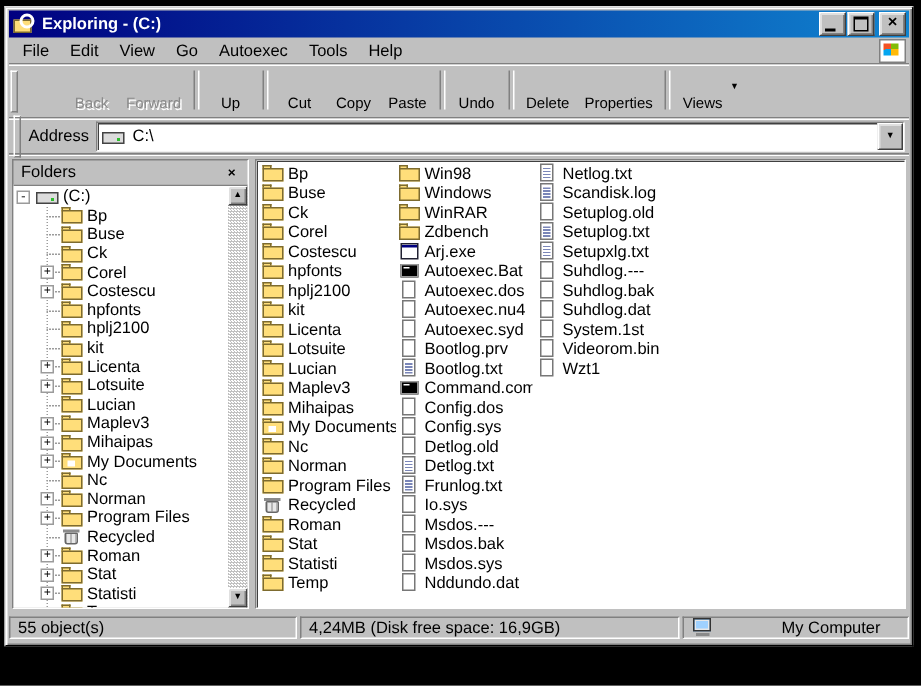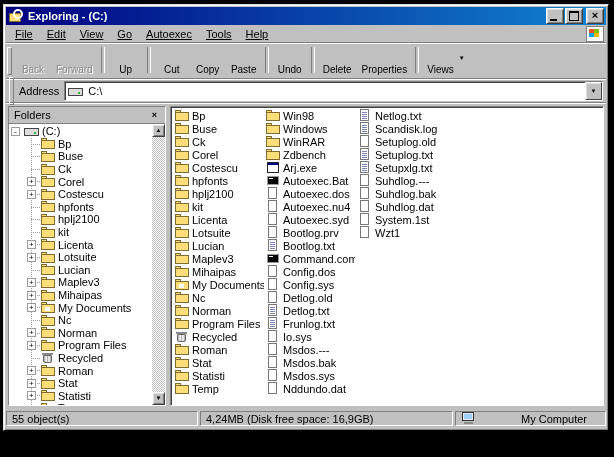--- a/index.html
+++ b/index.html
@@ -30,28 +30,28 @@
     background:#c0c0c0; border:1px solid; border-color:#fff #404040 #404040 #fff;
     box-shadow: inset 1px 1px 0 #dfdfdf, inset -1px -1px 0 #808080; font-family:inherit;
   }
   .cap-btn.close { margin-left:3px; }
   .g-min { position:absolute; left:3px; bottom:2px; width:7px; height:2px; background:#000; }
   .g-max { position:absolute; left:3px; top:2px; width:8px; height:7px; border:1px solid #000; border-top-width:2px; }
   .g-close { position:absolute; left:0; right:0; top:0; font:bold 11px/12px "Liberation Sans",sans-serif; color:#000; text-align:center; }
   
   .menubar { height:17px; flex:none; display:flex; align-items:center; padding:0 2px; border-bottom:1px solid #808080; }
   .menu-items { display:flex; height:100%; align-items:center; }
-  .menu-item { padding:6px 7px;text-decoration:underline; }
+  .menu-item { padding:6px 7px; }
   .winlogo { margin-left:auto; width:16px; height:14px; position:relative; background:#fff; border:1px solid #808080; }
   .winlogo i { position:absolute; left:2px; top:2px; width:10px; height:8px;
     background:conic-gradient(#81bc06 0 90deg,#ffba08 0 180deg,#05a6f0 0 270deg,#f35325 0); }
   
   .toolbar { height:34px; flex:none; display:flex; align-items:center; border-top:1px solid #fff; border-bottom:1px solid #808080; box-shadow:0 1px 0 #fff; }
   .grip { width:3px; height:26px; flex:none; border:1px solid; border-color:#fff #808080 #808080 #fff; margin:0 3px 0 1px; }
-  .tb-items { display:flex; align-items:flex-start; height:100%; padding-top:1px; }
+  .tb-items { display:flex; align-items:flex-start; height:100%; padding-top:1px;margin-left:28px; }
   .tb-btn { position:relative; min-width:26px; padding:1px 4px; display:flex; flex-direction:column; align-items:center; background:transparent; border:1px solid transparent; }
   .tb-btn.has-dd { padding-right:13px; }
   .tb-dd { position:absolute; right:2px; top:9px; font-size:6px; line-height:6px; color:#000; }
   .tb-sep { width:2px; height:26px; border-left:1px solid #808080; border-right:1px solid #fff; margin:2px 3px 0; }
   .tb-icon { width:22px; height:17px; position:relative; text-align:center; flex:none; }
   .tb-label { font-size:10px; line-height:12px; white-space:nowrap; }
   .tb-btn.disabled .tb-label, .tb-btn.disabled .tb-icon { color:#8a8a8a; text-shadow:1px 1px 0 #fff; }
   
   .addressbar { height:22px; flex:none; display:flex; align-items:center; padding:0 2px; border-top:1px solid #fff; border-bottom:1px solid #808080; box-shadow:0 1px 0 #fff; }
   .addr-label { margin:0 5px 0 2px; }
@@ -572,20 +572,24 @@
           <div class="file-item">
           <span class="icon i-file"></span>
           <span class="file-label">Suhdlog.dat</span>
         </div>
           <div class="file-item">
           <span class="icon i-file"></span>
           <span class="file-label">System.1st</span>
         </div>
           <div class="file-item">
           <span class="icon i-file"></span>
+          <span class="file-label">Videorom.bin</span>
+        </div>
+          <div class="file-item">
+          <span class="icon i-file"></span>
           <span class="file-label">Wzt1</span>
         </div>
         </div>
     </div>
 
   </div>
 
   <div class="statusbar">
     <div class="sb-cell c1">55 object(s)</div>
     <div class="sb-cell c2">4,24MB (Disk free space: 16,9GB)</div>

